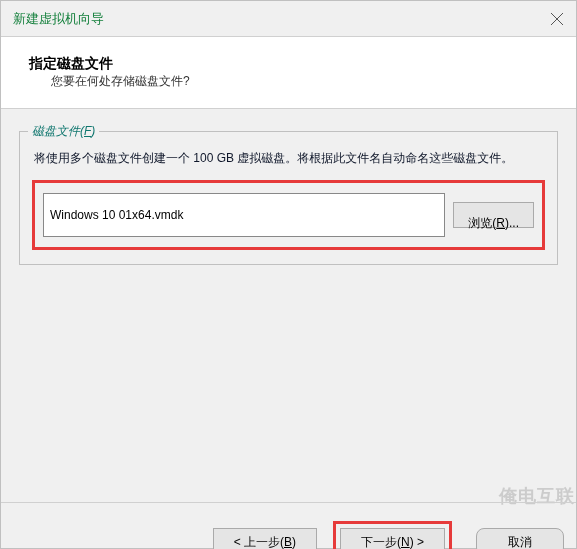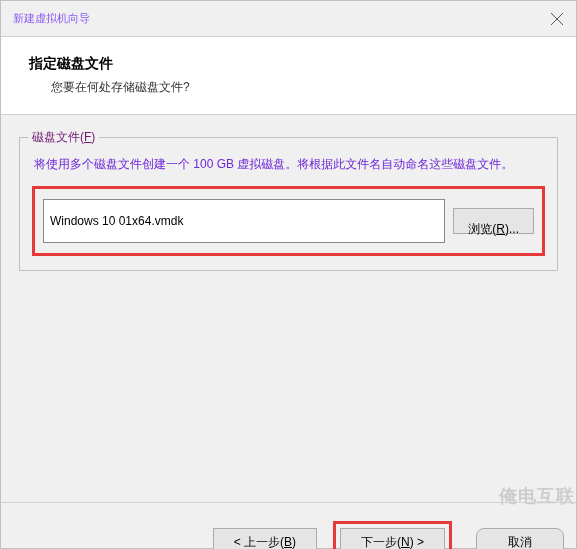--- a/index.html
+++ b/index.html
@@ -25,22 +25,22 @@
     .titlebar {
       height: 36px;
       display: flex;
       justify-content: space-between;
       align-items: center;
       padding: 0 12px;
       background: #f0f0f0;
       border-bottom: 1px solid #d0d0d0;
     }
     .titlebar-text {
-      font-size: 11px;
-      color: #8b5cf6;
+      font-size: 13px;
+      color: #15803d;
       text-align: center;
     }
     .close-icon {
       width: 14px;
       height: 14px;
       cursor: pointer;
       position: relative;
     }
     .close-icon svg {
       stroke: #555;
@@ -48,21 +48,20 @@
     }
     .header-area {
       background: #ffffff;
       padding: 18px 20px 18px 28px;
       border-bottom: 1px solid #d0d0d0;
     }
     .header-title {
       font-size: 14px;
       font-weight: bold;
       color: #000;
-      margin-bottom: 6px;
     }
     .header-subtitle {
       font-size: 12px;
       color: #333;
       margin-left: 22px;
     }
     .content-area {
       padding: 22px 18px 10px 18px;
     }
     .fieldset {
@@ -70,25 +69,26 @@
       padding: 14px 12px 14px 12px;
       position: relative;
     }
     .fieldset-legend {
       position: absolute;
       top: -9px;
       left: 8px;
       background: #f0f0f0;
       padding: 0 4px;
       font-size: 12px;
-      color: #701a75;
+      color: #0f766e;
+      font-style: italic;
     }
     .fieldset-description {
       font-size: 12px;
-      color: #6d28d9;
+      color: #0f172a;
       line-height: 1.7;
       margin-bottom: 12px;
       padding: 2px 2px 0 2px;
     }
     .highlight-box {
       border: 3px solid #e63a3a;
       padding: 10px 8px;
       display: flex;
       gap: 8px;
       align-items: center;

